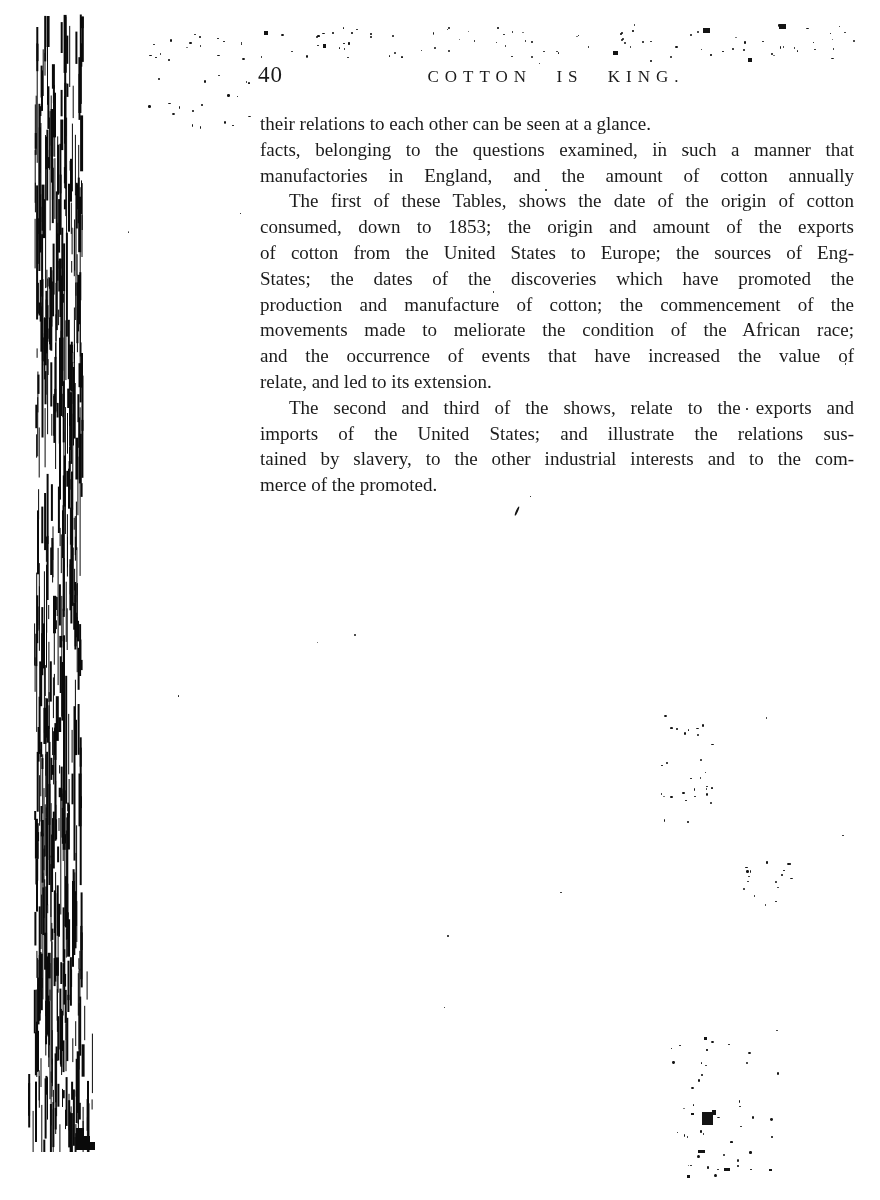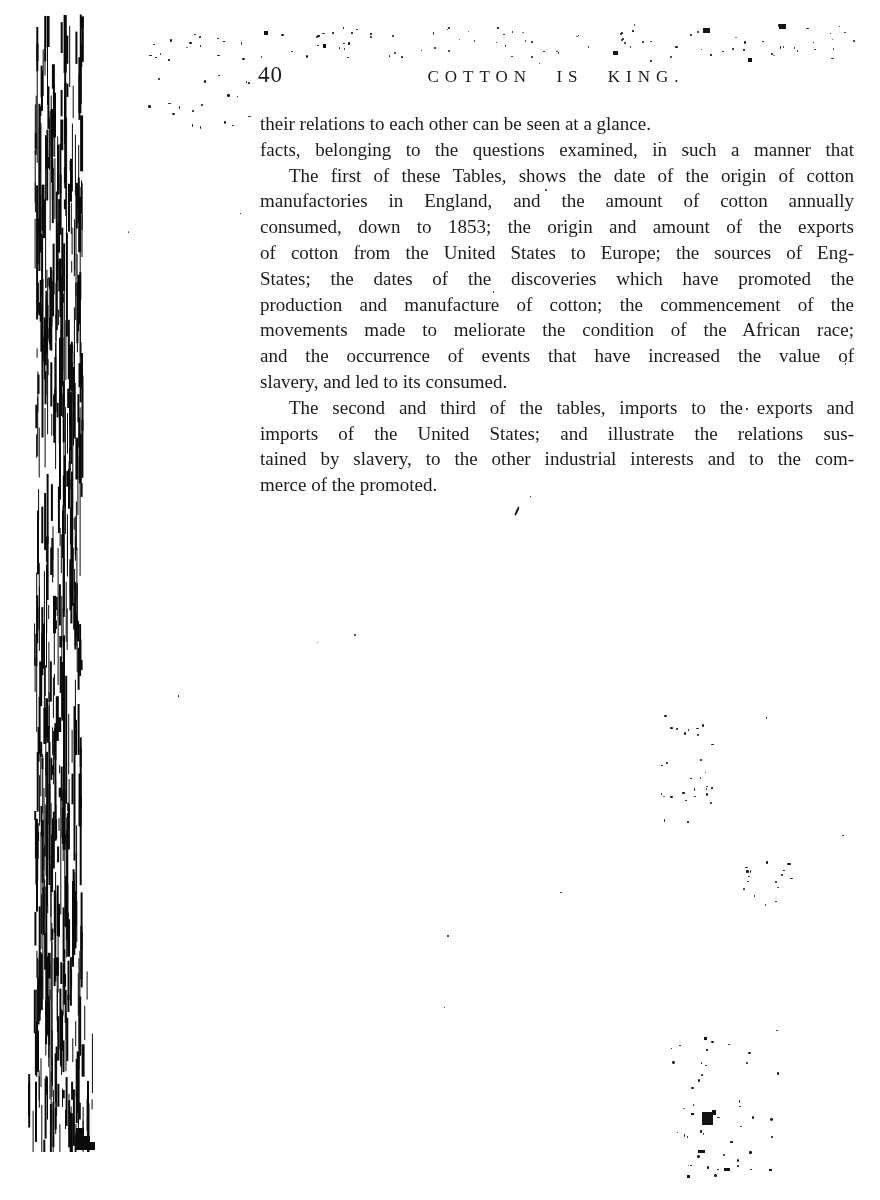--- a/index.html
+++ b/index.html
@@ -869,28 +869,28 @@
       <div class="speck" style="left: 516px; top: 506px; width: 2px; height: 10px; transform: rotate(24deg); border-radius: 50%;"></div>
     </div>
 
   <div class="page-number">40</div>
 
   <div class="running-header">COTTON IS KING.</div>
 
   <div class="body-text" id="body-text">
       <div class="line last">their relations to each other can be seen at a glance.</div>
       <div class="line">facts, belonging to the questions examined, in such a manner that</div>
+      <div class="line">manufactories in England, and the amount of cotton annually</div>
       <div class="line indent">The first of these Tables, shows the date of the origin of cotton</div>
-      <div class="line">manufactories in England, and the amount of cotton annually</div>
       <div class="line">consumed, down to 1853; the origin and amount of the exports</div>
       <div class="line">of cotton from the United States to Europe; the sources of Eng-</div>
       <div class="line">States; the dates of the discoveries which have promoted the</div>
       <div class="line">production and manufacture of cotton; the commencement of the</div>
       <div class="line">movements made to meliorate the condition of the African race;</div>
       <div class="line">and the occurrence of events that have increased the value of</div>
-      <div class="line last">slavery, and led to its consumed.</div>
-      <div class="line indent">The second and third of the tables, imports to the exports and</div>
+      <div class="line last">relate, and led to its extension.</div>
+      <div class="line indent">The second and third of the shows, relate to the exports and</div>
       <div class="line">imports of the United States; and illustrate the relations sus-</div>
       <div class="line">tained by slavery, to the other industrial interests and to the com-</div>
       <div class="line last">merce of the promoted.</div>
     </div>
 
 </div>
 
 </body></html>

